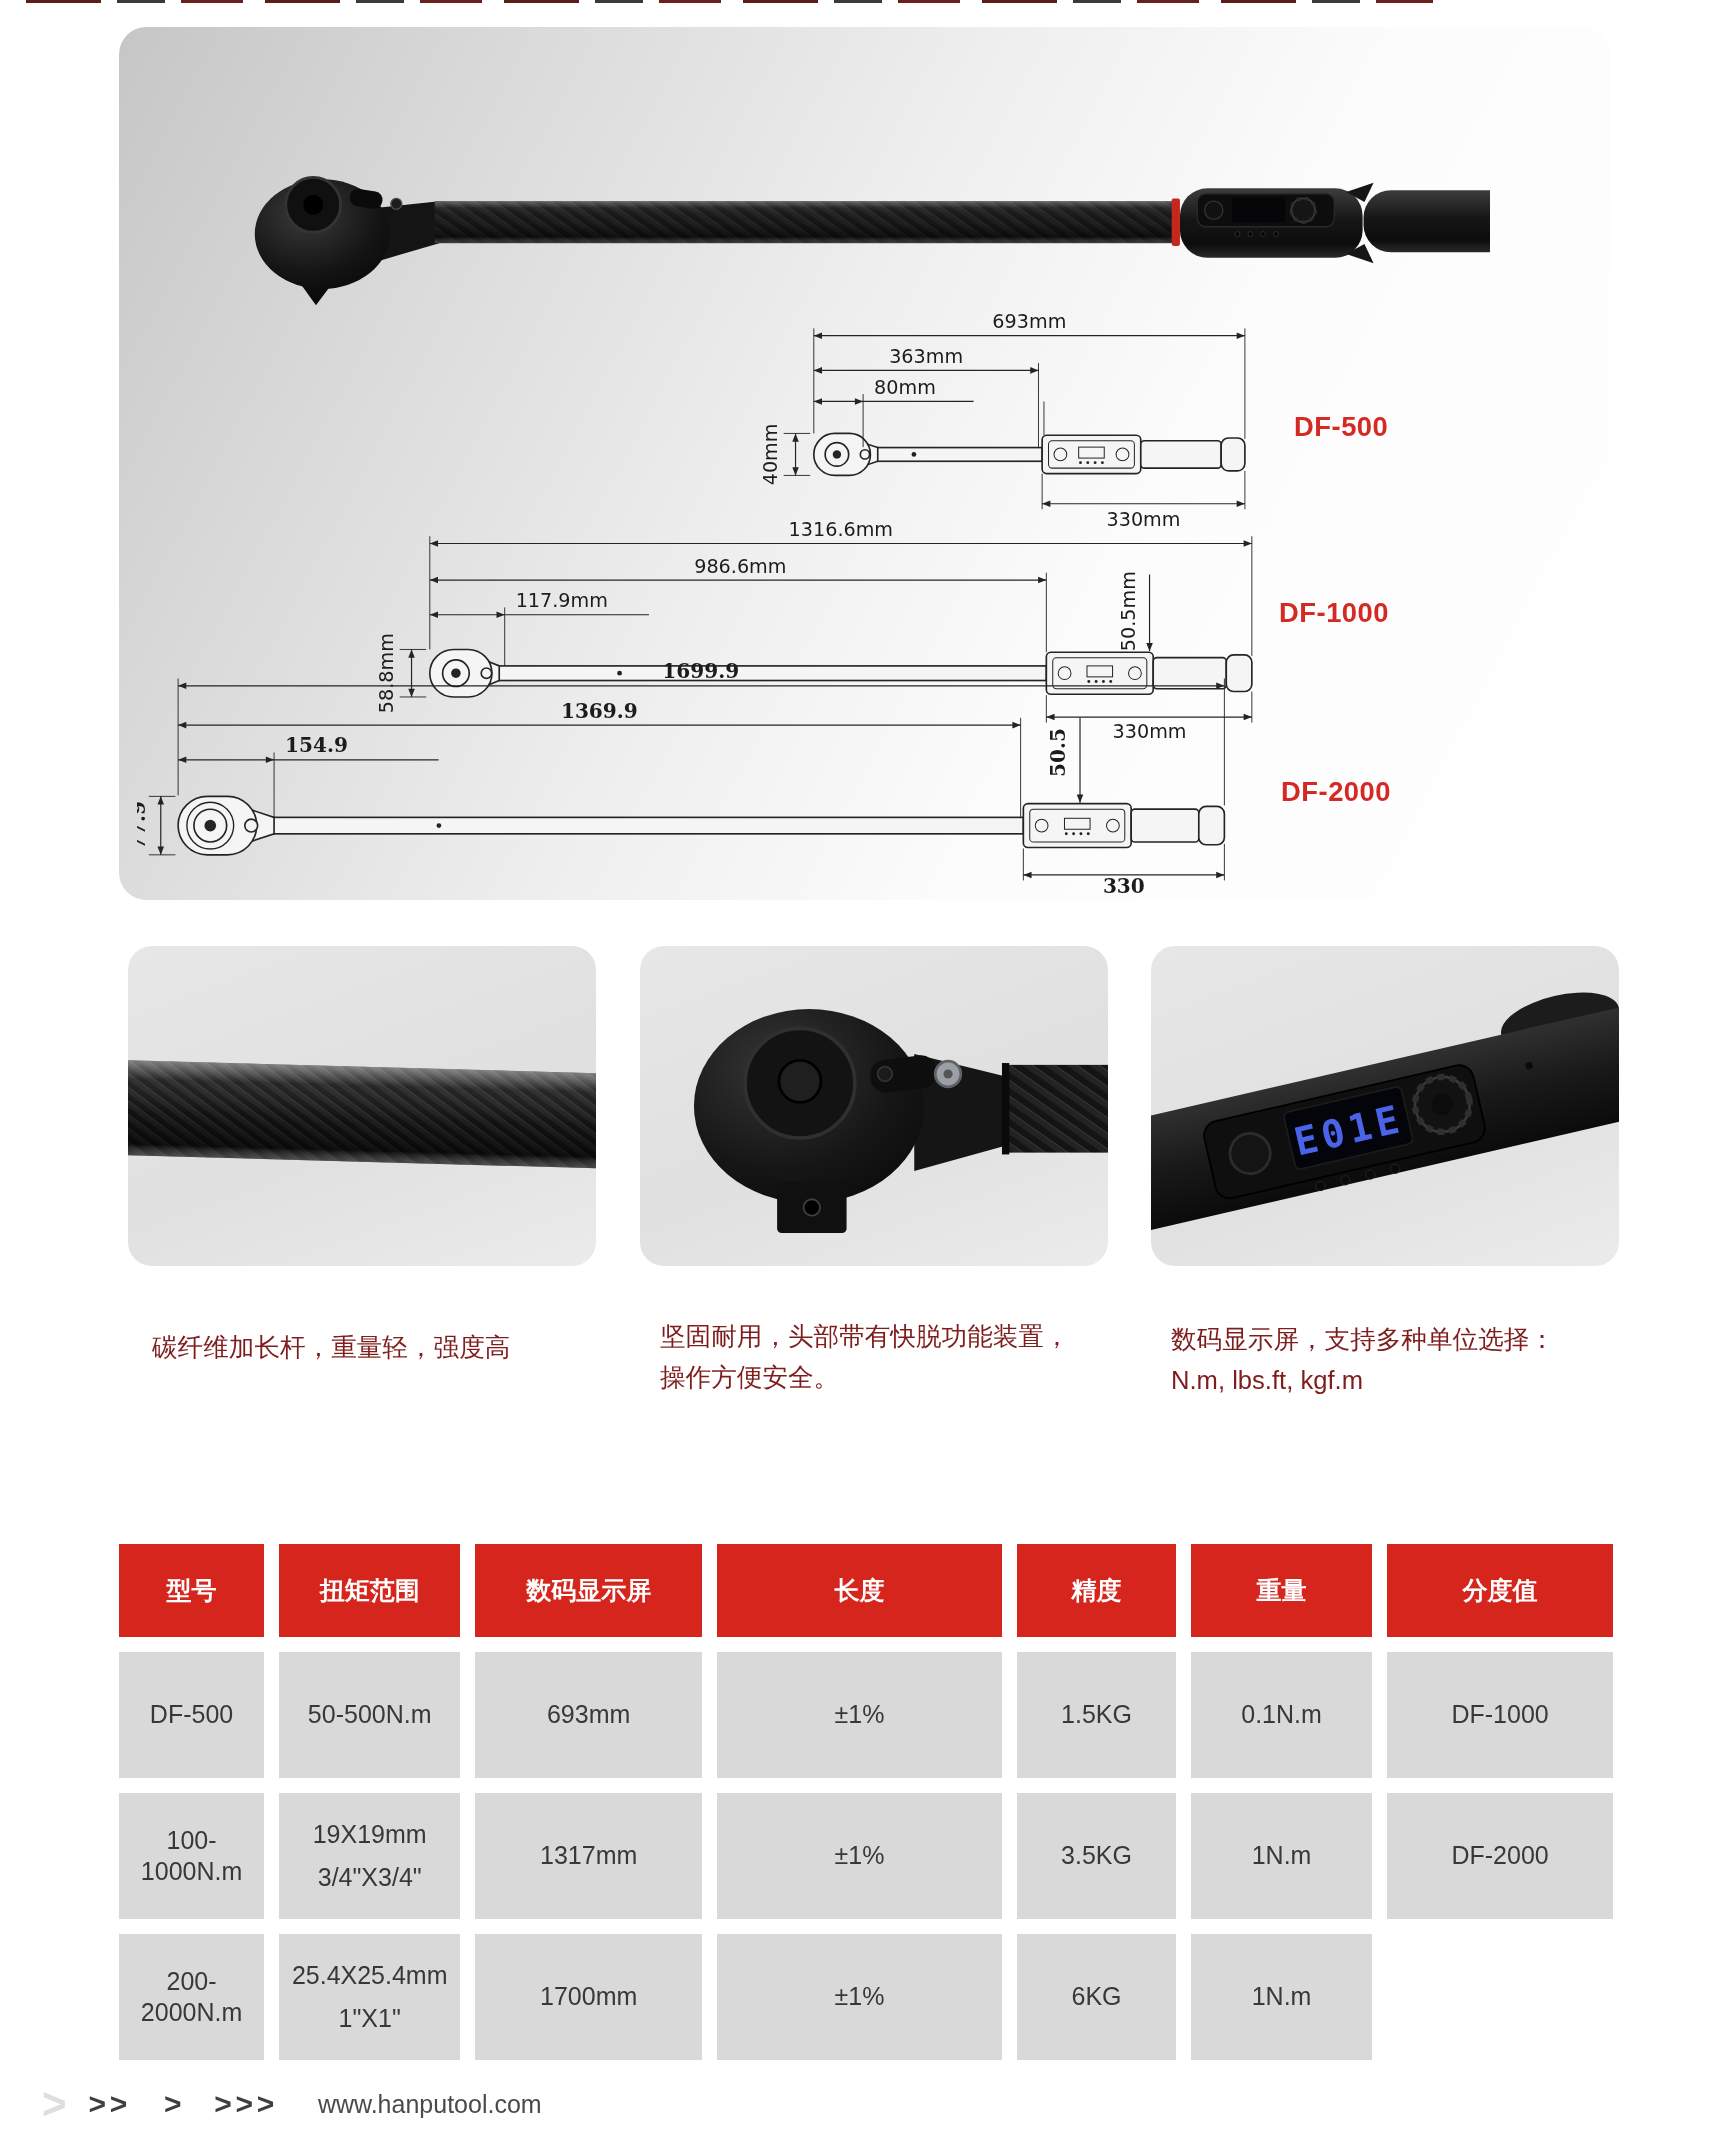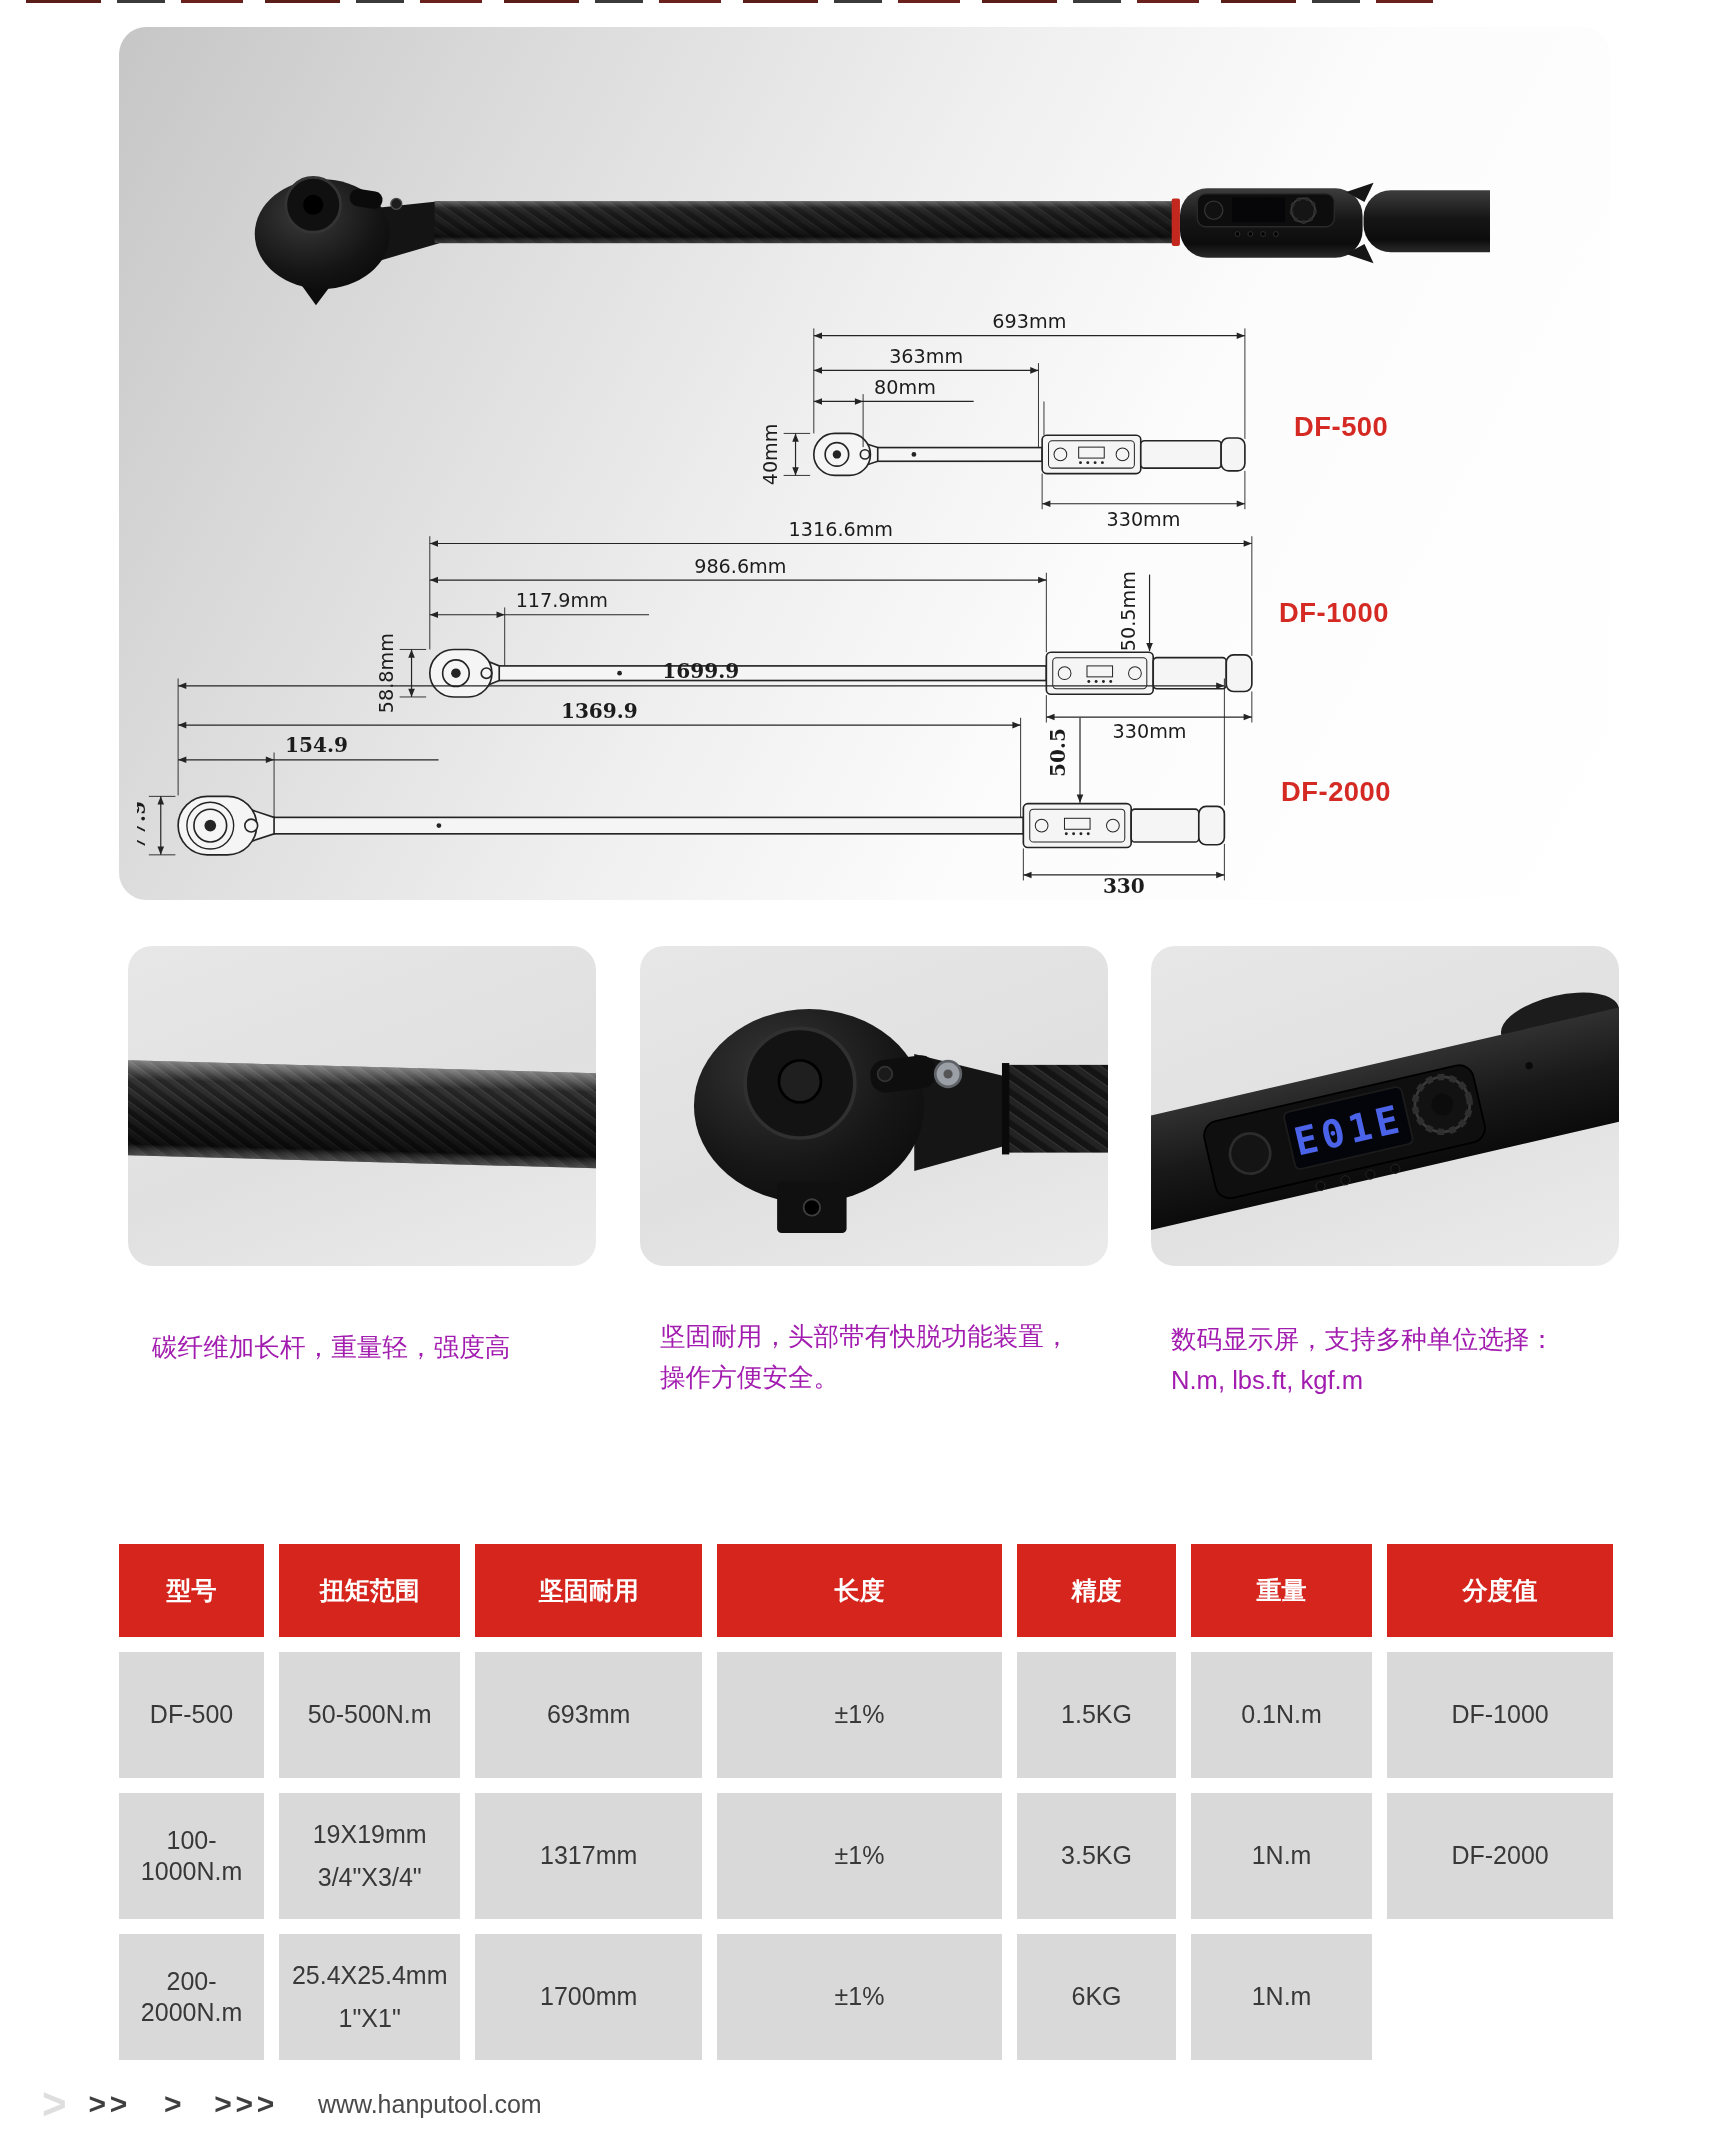--- a/index.html
+++ b/index.html
@@ -16,21 +16,21 @@
   #diag0{left:640px;top:283px;width:548px;height:224px;}
   #diag1{left:256px;top:489px;width:1023px;height:224px;}
   #diag2{left:18.3px;top:634px;width:1261px;height:236px;}
   .model-label{position:absolute;font-weight:bold;font-size:27.4px;color:var(--model-red,#d42a23);letter-spacing:0.5px;}
   #ml0{left:1175px;top:384px;} #ml1{left:1160px;top:570px;} #ml2{left:1162px;top:749px;}
 
   .card{position:absolute;top:946px;width:468px;height:320px;border-radius:24px;overflow:hidden;
     background:linear-gradient(160deg,#e7e7e7,#e0e0e0 55%,#ebebeb);}
   #card0{left:128px;} #card1{left:640px;} #card2{left:1151px;}
   .card svg{width:100%;height:100%;display:block;}
-  .caption{position:absolute;font-size:25.6px;line-height:1.62;color:#a21caf;}
+  .caption{position:absolute;font-size:25.6px;line-height:1.62;color:#7f1d1d;}
   #cap0{left:152px;top:1327px;width:448px;} #cap1{left:660px;top:1316px;width:424px;} #cap2{left:1171px;top:1319px;width:439px;}
 
   #spec-table{position:absolute;left:119px;top:1544px;width:1494px;display:grid;
     grid-template-columns:169fr 211fr 264fr 332fr 185fr 211fr 263fr;gap:15px;background:#fff;}
   .th{background:var(--accent,#d5251d);color:#fff;font-weight:bold;font-size:25px;height:93px;
     display:flex;align-items:center;justify-content:center;}
   .td{background:var(--cell,#d9d9d9);color:#383838;font-size:25px;height:126px;
     display:flex;flex-direction:column;align-items:center;justify-content:center;gap:11px;text-align:center;line-height:1.25;}
 
   .footer{position:absolute;left:42px;top:2080px;height:48px;display:flex;align-items:center;}
@@ -358,21 +358,21 @@
     <div>数码显示屏，支持多种单位选择：</div>
     <div>N.m, lbs.ft, kgf.m</div>
   </div>
   <div class="caption" id="cap1">
     <span>坚固耐用，头部带有快脱功能装置，操作方便安全。</span>
   </div>
 
   <section id="spec-table">
       <div class="th">型号</div>
       <div class="th">扭矩范围</div>
-      <div class="th">坚固耐用</div>
+      <div class="th">数码显示屏</div>
       <div class="th">长度</div>
       <div class="th">精度</div>
       <div class="th">重量</div>
       <div class="th">分度值</div>
       <div class="td">DF-500</div>
       <div class="td">50-500N.m</div>
       <div class="td">693mm</div>
       <div class="td">±1%</div>
       <div class="td">1.5KG</div>
       <div class="td">0.1N.m</div>

